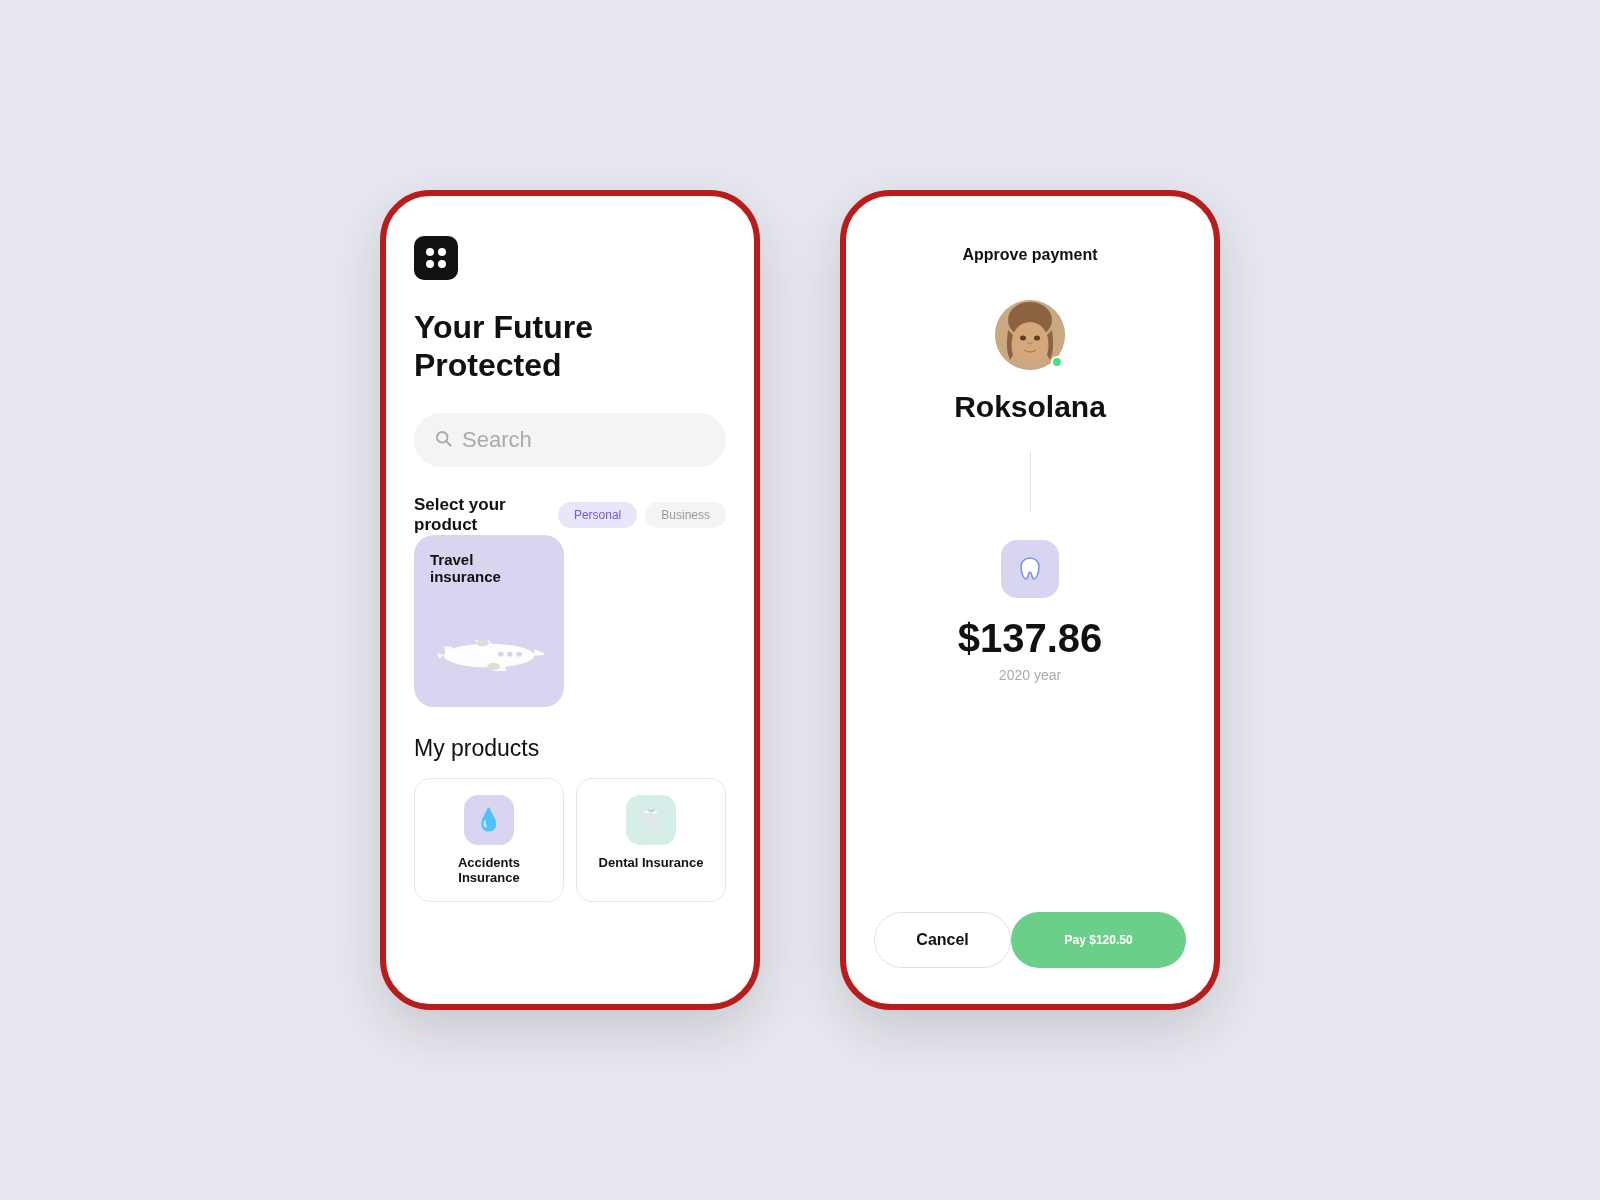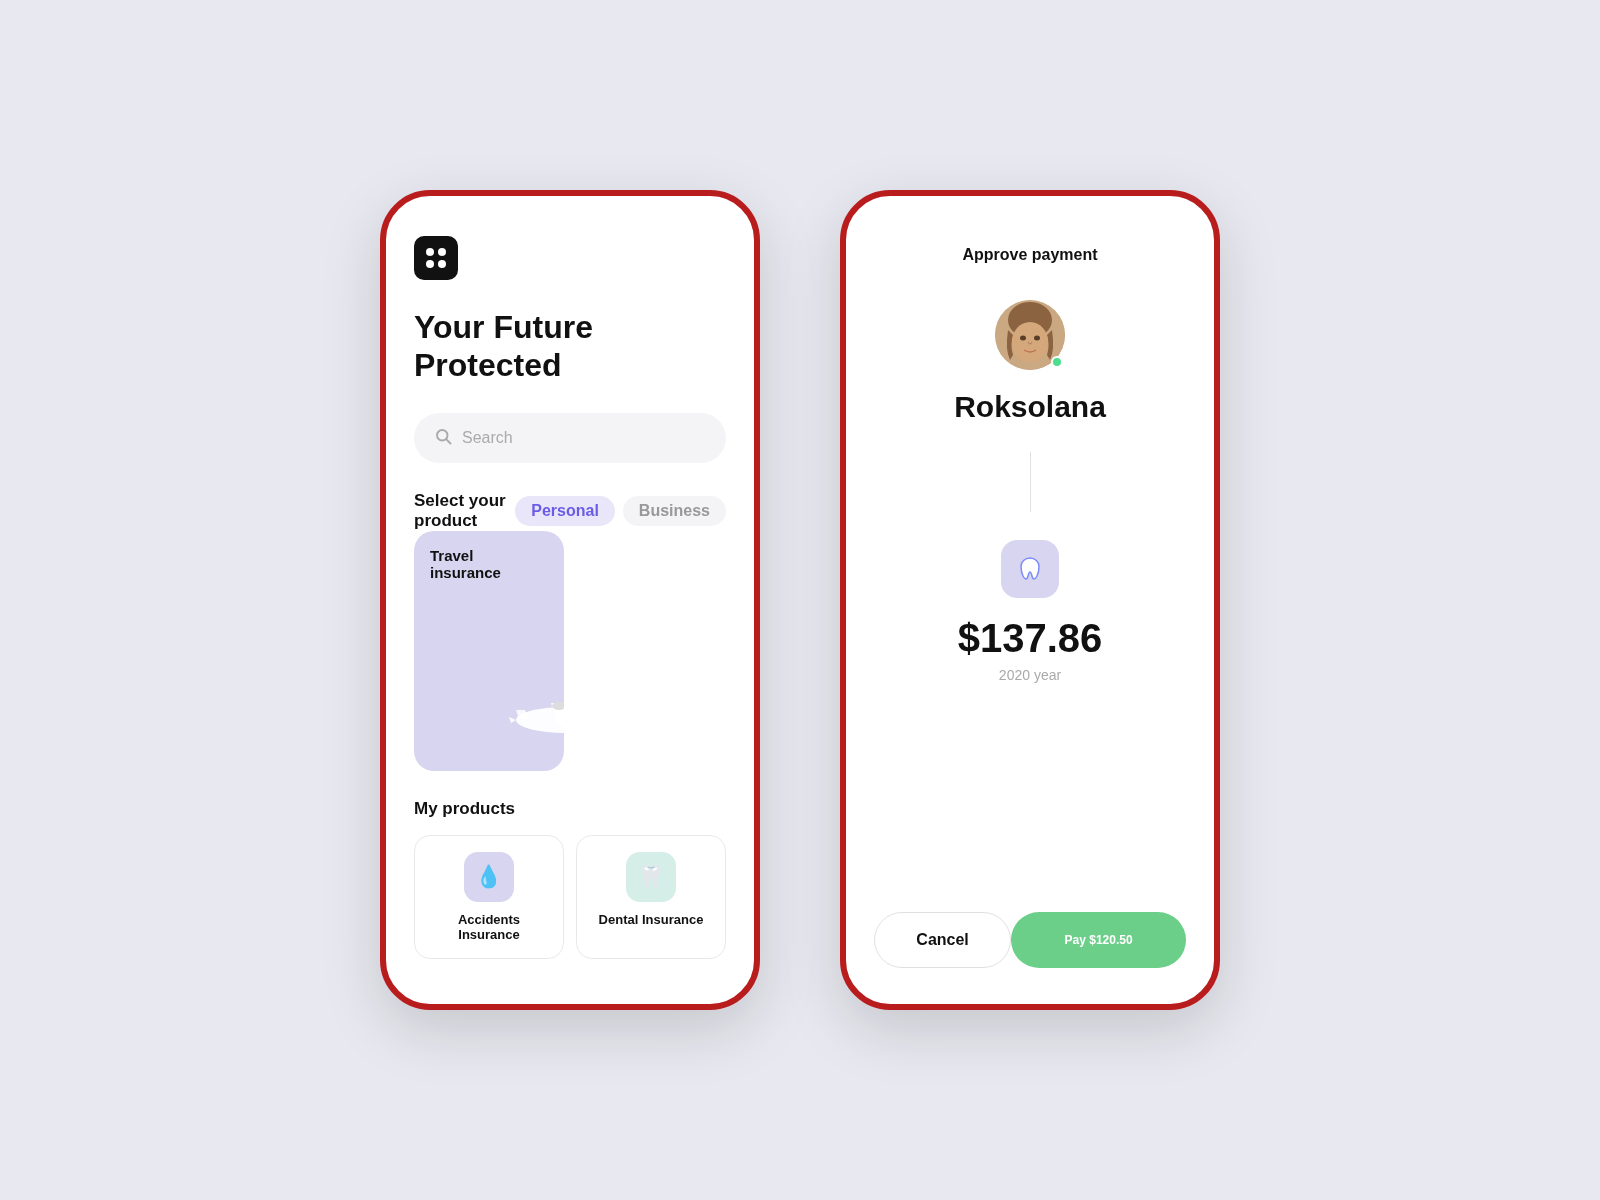--- a/index.html
+++ b/index.html
@@ -72,66 +72,66 @@
       align-items: center;
       gap: 10px;
       margin-bottom: 28px;
     }
     .search-icon-svg {
       color: #999;
       flex-shrink: 0;
     }
     .search-placeholder {
       color: #aaa;
-      font-size: 16px;
+      font-size: 22px;
     }
     .section-header {
       display: flex;
       align-items: center;
       justify-content: space-between;
     }
     .section-title {
       font-size: 17px;
       font-weight: 700;
       color: #111;
     }
     .filter-tabs {
       display: flex;
       gap: 8px;
     }
     .filter-tab {
       padding: 6px 16px;
       border-radius: 20px;
-      font-size: 16px;
-      font-weight: 700;
+      font-size: 12px;
+      font-weight: 400;
       cursor: pointer;
       border: none;
     }
     .filter-tab.active {
       background: #e8e6f8;
       color: #6b5ce7;
     }
     .filter-tab.inactive {
       background: #f4f4f6;
       color: #999;
     }
     .products-scroll {
       display: flex;
       gap: 12px;
       margin-bottom: 28px;
       overflow: hidden;
     }
     .product-card {
       width: 150px;
       min-width: 150px;
-      height: 240px;
+      height: 172px;
       border-radius: 20px;
       padding: 16px;
       display: flex;
-      flex-direction: row;
+      flex-direction: column;
       justify-content: space-between;
       overflow: hidden;
       position: relative;
     }
     .product-card.lavender { background: #d8d5f0; }
     .product-card.mint { background: #d5eee8; }
 
     .product-name {
       font-size: 15px;
       font-weight: 700;
@@ -141,22 +141,22 @@
     }
     .product-image-area {
       display: flex;
       align-items: flex-end;
       justify-content: center;
       flex: 1;
       margin-top: 8px;
     }
 
     .my-products-title {
-      font-size: 17px;
-      font-weight: 700;
+      font-size: 23px;
+      font-weight: 400;
       color: #111;
       margin-bottom: 16px;
       margin-top: 6px;
     }
     .my-products-grid {
       display: flex;
       gap: 12px;
     }
     .my-product-card {
       flex: 1;

